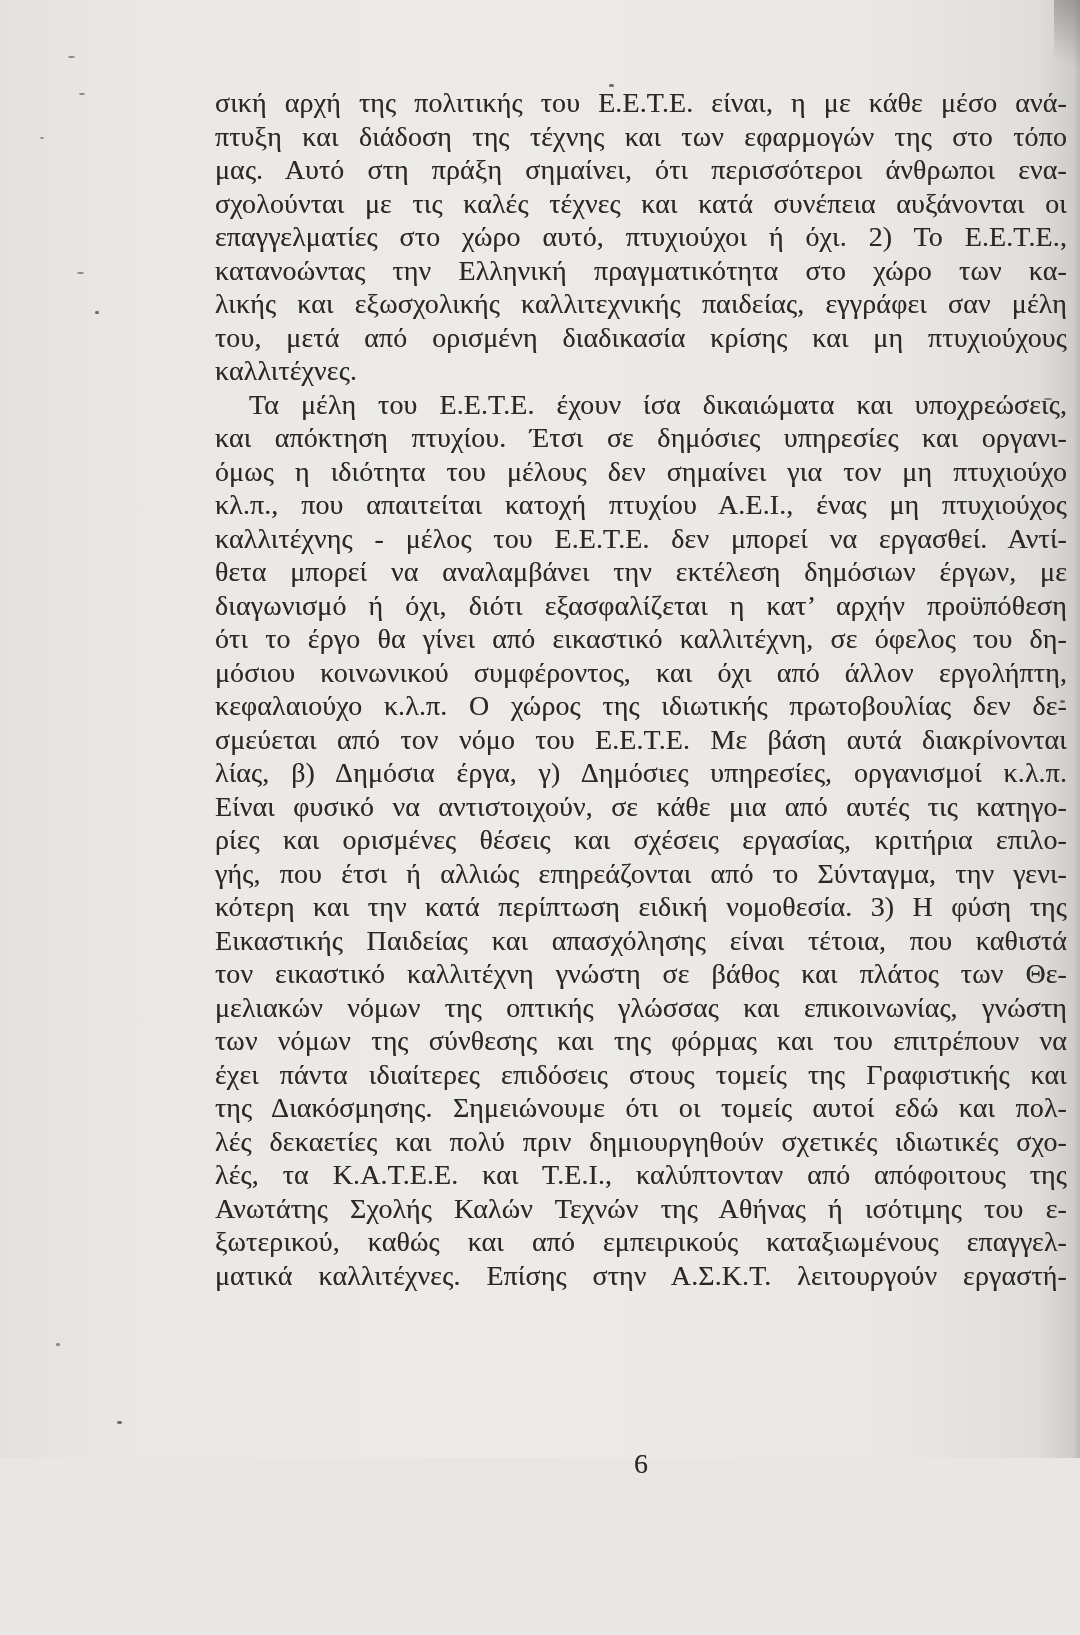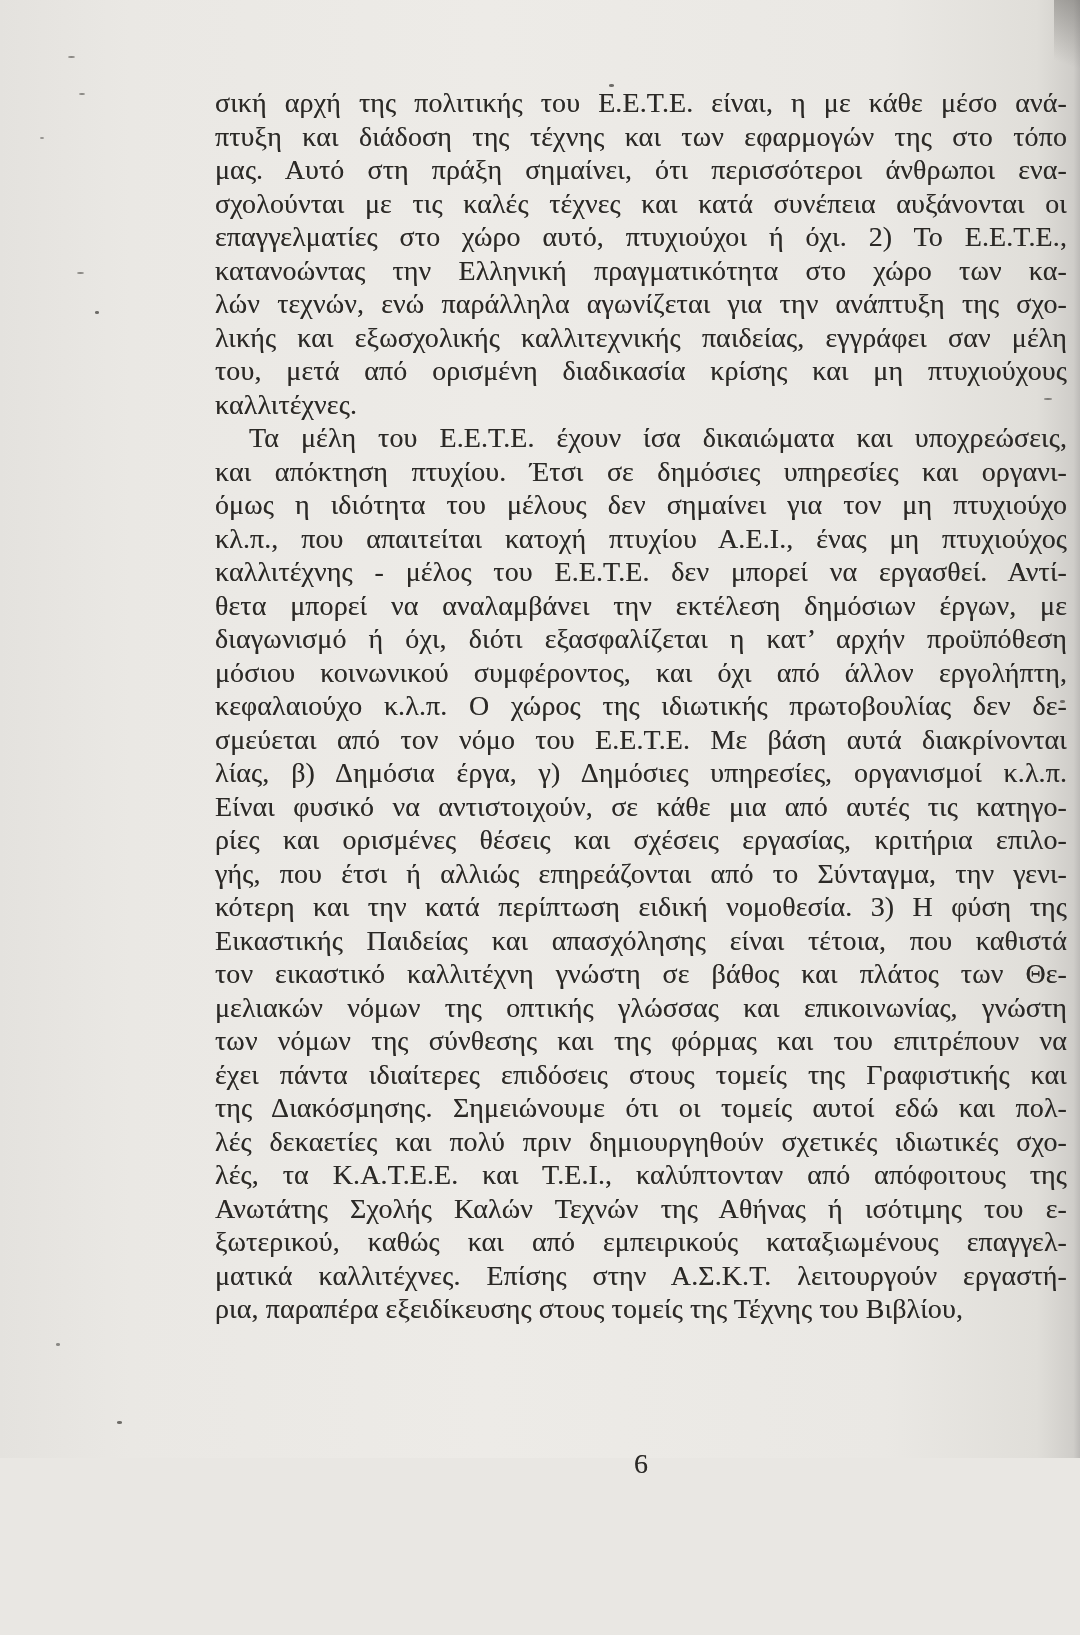--- a/index.html
+++ b/index.html
@@ -97,51 +97,50 @@
 
   <div class="corner-shade"></div>
 
   <div class="text-block">
     <div class="line">σική αρχή της πολιτικής του Ε.Ε.Τ.Ε. είναι, η με κάθε μέσο ανά-</div>
     <div class="line">πτυξη και διάδοση της τέχνης και των εφαρμογών της στο τόπο</div>
     <div class="line">μας. Αυτό στη πράξη σημαίνει, ότι περισσότεροι άνθρωποι ενα-</div>
     <div class="line">σχολούνται με τις καλές τέχνες και κατά συνέπεια αυξάνονται οι</div>
     <div class="line">επαγγελματίες στο χώρο αυτό, πτυχιούχοι ή όχι. 2) Το Ε.Ε.Τ.Ε.,</div>
     <div class="line">κατανοώντας την Ελληνική πραγματικότητα στο χώρο των κα-</div>
-    <div class="line">λών τεχνών, ενώ παράλληλα αγωνίζεται για την ανάπτυξη της σχο-</div>
     <div class="line">λικής και εξωσχολικής καλλιτεχνικής παιδείας, εγγράφει σαν μέλη</div>
     <div class="line">του, μετά από ορισμένη διαδικασία κρίσης και μη πτυχιούχους</div>
     <div class="line end">καλλιτέχνες.</div>
     <div class="line indent">Τα μέλη του Ε.Ε.Τ.Ε. έχουν ίσα δικαιώματα και υποχρεώσεις,</div>
     <div class="line">και απόκτηση πτυχίου. Έτσι σε δημόσιες υπηρεσίες και οργανι-</div>
     <div class="line">όμως η ιδιότητα του μέλους δεν σημαίνει για τον μη πτυχιούχο</div>
     <div class="line">κλ.π., που απαιτείται κατοχή πτυχίου Α.Ε.Ι., ένας μη πτυχιούχος</div>
     <div class="line">καλλιτέχνης - μέλος του Ε.Ε.Τ.Ε. δεν μπορεί να εργασθεί. Αντί-</div>
     <div class="line">θετα μπορεί να αναλαμβάνει την εκτέλεση δημόσιων έργων, με</div>
     <div class="line">διαγωνισμό ή όχι, διότι εξασφαλίζεται η κατ’ αρχήν προϋπόθεση</div>
+    <div class="line">ότι το έργο θα γίνει από εικαστικό καλλιτέχνη, σε όφελος του δη-</div>
     <div class="line">μόσιου κοινωνικού συμφέροντος, και όχι από άλλον εργολήπτη,</div>
     <div class="line">κεφαλαιούχο κ.λ.π. Ο χώρος της ιδιωτικής πρωτοβουλίας δεν δε-</div>
     <div class="line">σμεύεται από τον νόμο του Ε.Ε.Τ.Ε. Με βάση αυτά διακρίνονται</div>
     <div class="line">λίας, β) Δημόσια έργα, γ) Δημόσιες υπηρεσίες, οργανισμοί κ.λ.π.</div>
     <div class="line">Είναι φυσικό να αντιστοιχούν, σε κάθε μια από αυτές τις κατηγο-</div>
     <div class="line">ρίες και ορισμένες θέσεις και σχέσεις εργασίας, κριτήρια επιλο-</div>
     <div class="line">γής, που έτσι ή αλλιώς επηρεάζονται από το Σύνταγμα, την γενι-</div>
     <div class="line">κότερη και την κατά περίπτωση ειδική νομοθεσία. 3) Η φύση της</div>
     <div class="line">Εικαστικής Παιδείας και απασχόλησης είναι τέτοια, που καθιστά</div>
     <div class="line">τον εικαστικό καλλιτέχνη γνώστη σε βάθος και πλάτος των Θε-</div>
     <div class="line">μελιακών νόμων της οπτικής γλώσσας και επικοινωνίας, γνώστη</div>
     <div class="line">των νόμων της σύνθεσης και της φόρμας και του επιτρέπουν να</div>
     <div class="line">έχει πάντα ιδιαίτερες επιδόσεις στους τομείς της Γραφιστικής και</div>
     <div class="line">της Διακόσμησης. Σημειώνουμε ότι οι τομείς αυτοί εδώ και πολ-</div>
     <div class="line">λές δεκαετίες και πολύ πριν δημιουργηθούν σχετικές ιδιωτικές σχο-</div>
     <div class="line">λές, τα Κ.Α.Τ.Ε.Ε. και Τ.Ε.Ι., καλύπτονταν από απόφοιτους της</div>
     <div class="line">Ανωτάτης Σχολής Καλών Τεχνών της Αθήνας ή ισότιμης του ε-</div>
     <div class="line">ξωτερικού, καθώς και από εμπειρικούς καταξιωμένους επαγγελ-</div>
     <div class="line">ματικά καλλιτέχνες. Επίσης στην Α.Σ.Κ.Τ. λειτουργούν εργαστή-</div>
-    <div class="line end">ρια, παραπέρα εξειδίκευσης στους τομείς της Τέχνης του Βιβλίου,</div>
   </div>
 
   <div class="page-number">6</div>
 
   <span class="speck s1"></span>
   <span class="speck s2"></span>
   <span class="speck s3"></span>
   <span class="speck s4"></span>
   <span class="speck s5"></span>
   <span class="speck s6"></span>

